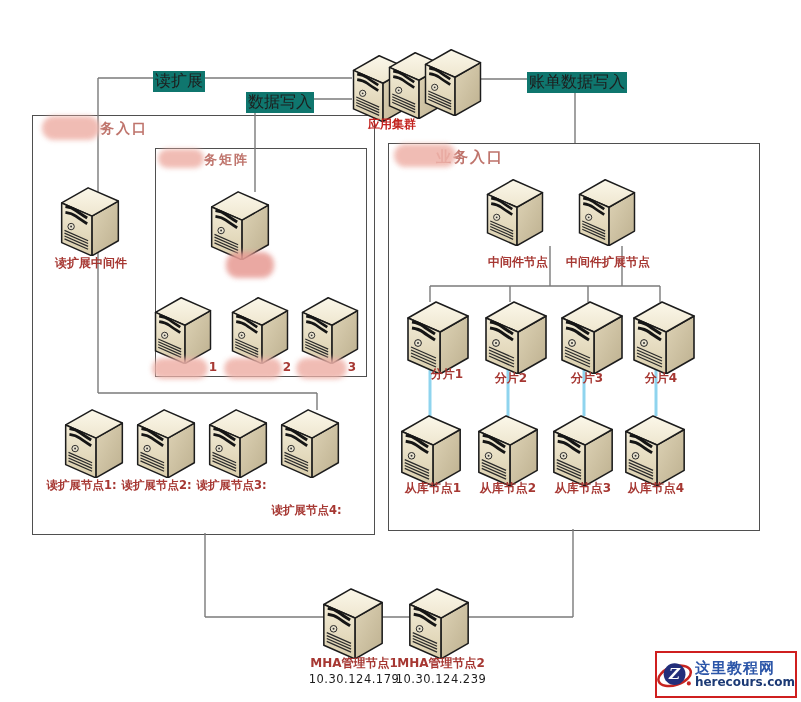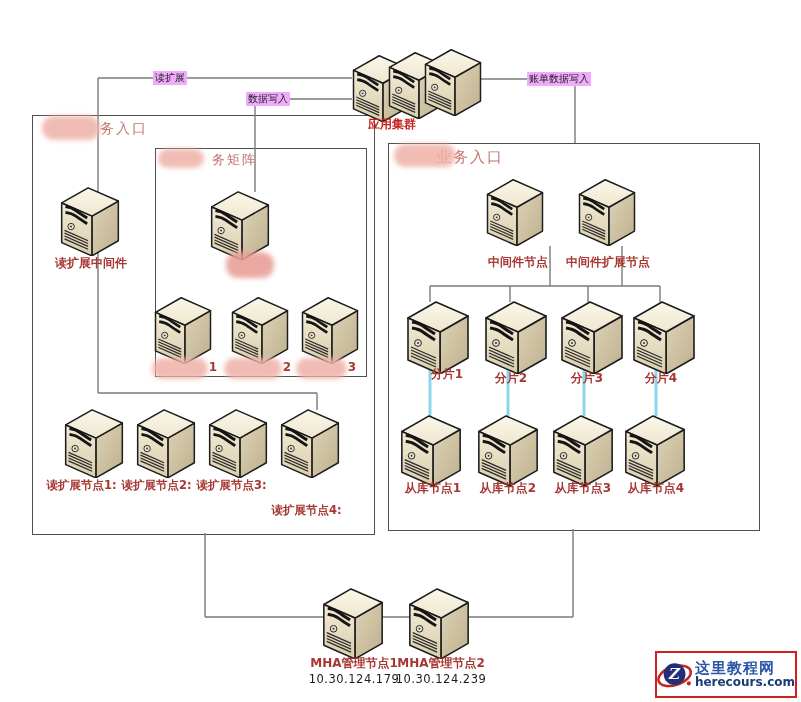--- a/index.html
+++ b/index.html
@@ -4,22 +4,22 @@
 <style>
   html,body{margin:0;padding:0;background:#ffffff;}
   .stage{position:relative;width:801px;height:702px;background:#ffffff;overflow:hidden;
          font-family:"DejaVu Sans","Liberation Sans",sans-serif;}
   .zone{position:absolute;border:1px solid #4f4f4f;background:transparent;z-index:1;}
   .lines{position:absolute;left:0;top:0;z-index:2;}
   .sv{position:absolute;z-index:10;}
   .lbl{position:absolute;z-index:20;color:#a63732;font-weight:bold;font-size:12px;
        text-align:center;white-space:nowrap;line-height:1.1;}
   .ztitle{position:absolute;z-index:20;color:#bf746c;font-size:14px;letter-spacing:2px;
-          white-space:nowrap;font-weight:normal;}
-  .edge{position:absolute;z-index:21;color:#1d1d1d;font-size:10px;background:#f0abfc;
+          white-space:nowrap;font-weight:bold;}
+  .edge{position:absolute;z-index:21;color:#1d1d1d;font-size:16px;background:#0f766e;
         padding:0 2px;white-space:nowrap;}
   .ip{position:absolute;z-index:20;color:#1c1c1c;font-size:11.5px;text-align:center;
       white-space:nowrap;letter-spacing:0.5px;}
   .blur{position:absolute;background:#efb3aa;border-radius:12px;filter:blur(2.5px);
         opacity:.88;z-index:30;}
   .blur.dark{background:#e89d96;}
   .logo{position:absolute;left:655px;top:651px;width:142px;height:47px;z-index:40;
         border:2px solid #cf1f1f;background:#fff;display:flex;align-items:center;box-sizing:border-box;}
   .logo-text{display:flex;flex-direction:column;justify-content:center;margin-left:1px;}
   .logo-name{color:#2b55a8;font-weight:bold;font-size:15px;letter-spacing:1px;line-height:1.1;}
@@ -104,21 +104,21 @@
   <div class="edge" style="left:153px;top:71px;">读扩展</div>
   <div class="edge" style="left:246px;top:92px;">数据写入</div>
   <div class="edge" style="left:527px;top:72px;">账单数据写入</div>
 
   <div class="ztitle" style="left:100px;top:120px;">务入口</div>
   <svg class="sv" style="left:56px;top:182px" width="68" height="74" viewBox="0 0 72 78">
       <use href="#tower"></use>
     </svg>
   <div class="lbl" style="left:36px;top:257px;width:110px;">读扩展中间件</div>
 
-  <div class="ztitle" style="left:204px;top:151px;font-size:13px;padding-left:8px;">务矩阵</div>
+  <div class="ztitle" style="left:204px;top:151px;font-size:13px;">务矩阵</div>
   <svg class="sv" style="left:206px;top:186px" width="68" height="74" viewBox="0 0 72 78">
       <use href="#tower"></use>
     </svg>
   <svg class="sv" style="left:150px;top:292px" width="66" height="72" viewBox="0 0 72 78">
       <use href="#tower"></use>
     </svg>
   <svg class="sv" style="left:227px;top:292px" width="66" height="72" viewBox="0 0 72 78">
       <use href="#tower"></use>
     </svg>
   <svg class="sv" style="left:297px;top:292px" width="66" height="72" viewBox="0 0 72 78">

